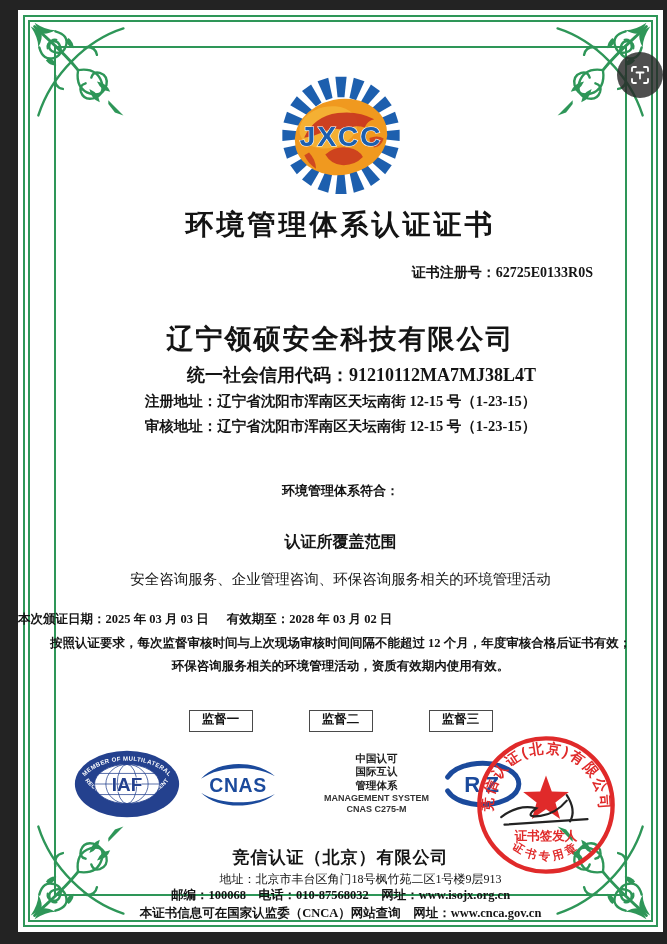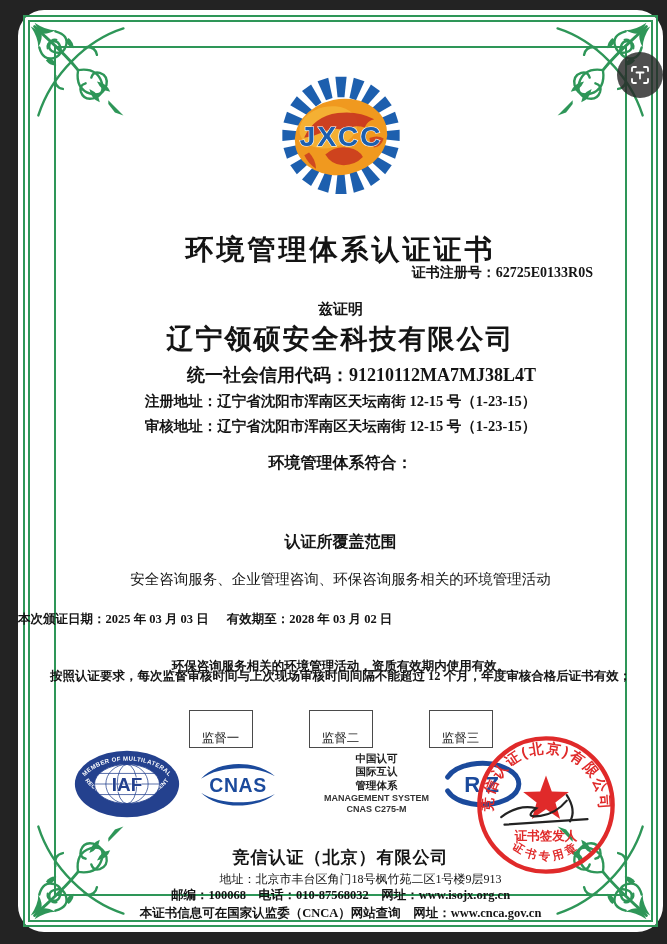--- a/index.html
+++ b/index.html
@@ -13,21 +13,20 @@
   html,body{width:667px;height:944px;overflow:hidden;}
   body{
     background:#232323;
     font-family:"Liberation Serif","DejaVu Serif",serif;
     color:var(--ink);
     position:relative;
   }
   .page{
     position:absolute;left:18px;top:10px;width:645px;height:922px;
     background:#ffffff;
-    border-radius:26px;
   }
   
   .bline{position:absolute;pointer-events:none;}
   .bline1{inset:5px;border:2px solid var(--green);}
   .bline2{inset:10px;border:2px solid var(--green);}
   .bline3{inset:36px;border:2.5px solid var(--green);}
   .corner{position:absolute;width:104px;height:104px;pointer-events:none;}
   .corner svg{width:100%;height:100%;display:block;}
   .corner.tl{left:9px;top:9px;}
   .corner.tr{right:9px;top:9px;transform:scaleX(-1);}
@@ -38,39 +37,39 @@
   .lens-btn{
     position:absolute;top:42px;right:0px;width:46px;height:46px;border-radius:50%;
     background:rgba(40,40,40,.82);display:flex;align-items:center;justify-content:center;
     cursor:pointer;z-index:30;
   }
 
   
   .blk{position:absolute;left:0;right:0;text-align:center;white-space:nowrap;}
   .logo-blk{top:58px;}
   .logo-blk svg{display:inline-block;}
-  .title-blk{top:196px;font-size:28px;font-weight:bold;letter-spacing:3px;margin-top:25px;}
+  .title-blk{top:196px;font-size:28px;font-weight:bold;letter-spacing:3px;}
   .regno-blk{top:254px;text-align:right;padding-right:70px;font-size:14px;font-weight:bold;}
   .certify-blk{top:290px;font-size:15px;font-weight:bold;}
   .company-blk{top:311px;font-size:27px;font-weight:bold;letter-spacing:2px;}
   .credit-blk{top:353px;font-size:18px;font-weight:bold;padding-left:42px;}
   .addr1-blk{top:382px;font-size:14.5px;font-weight:700;}
   .addr2-blk{top:407px;font-size:14.5px;font-weight:600;}
-  .conform-blk{top:443px;font-size:16px;font-weight:bold;}
+  .conform-blk{top:472px;font-size:13px;font-weight:bold;}
   .standard-blk{top:487px;font-size:17px;font-weight:bold;}
   .scopehead-blk{top:522px;font-size:16px;font-weight:bold;}
   .scope-blk{top:560px;font-size:14.5px;font-weight:500;}
   .dates-blk{top:601px;font-size:12.5px;font-weight:600;display:flex;justify-content:flex-start;gap:18px;}
-  .note1-blk{top:658px;font-size:12.5px;font-weight:600;}
+  .note1-blk{top:625px;font-size:12.5px;font-weight:600;}
   .note2-blk{top:648px;font-size:12.5px;font-weight:600;}
   .superv-blk{top:700px;display:flex;justify-content:center;gap:56px;}
   .superv-box{
-    width:64px;height:38px;border:1.5px solid #4a4a4a;
-    display:flex;align-items:flex-end;justify-content:center;
-    font-size:12.5px;font-weight:normal;
+    width:64px;height:22px;border:1.5px solid #4a4a4a;
+    display:flex;align-items:flex-start;justify-content:center;
+    font-size:12.5px;font-weight:bold;
   }
 
   
   .accred-row{
     position:absolute;top:740px;left:56px;right:150px;
     display:flex;align-items:center;gap:11px;z-index:5;
   }
   .cnas-caption{
     text-align:center;font-family:"Liberation Sans","DejaVu Sans",sans-serif;
     color:#1c1c1c;line-height:1.3;white-space:nowrap;margin-left:28px;
@@ -214,21 +213,20 @@
       <text x="100" y="90" text-anchor="middle" font-size="33" font-weight="bold" fill="#1d5fae" stroke="#ffffff" stroke-width="1.3" paint-order="stroke" letter-spacing="2">JXCC</text>
     </svg>
   </div>
 
   <div class="blk title-blk">环境管理体系认证证书</div>
 
   <div class="blk regno-blk">
     <span>证书注册号：</span><span>62725E0133R0S</span>
   </div>
 
-  <div class="blk certify-blk">兹证明</div>
 
   <div class="blk company-blk">辽宁领硕安全科技有限公司</div>
 
   <div class="blk credit-blk">
     <span>统一社会信用代码：</span><span>91210112MA7MJ38L4T</span>
   </div>
 
   <div class="blk addr1-blk">
     <span>注册地址：</span><span>辽宁省沈阳市浑南区天坛南街 12-15 号（1-23-15）</span>
   </div>

